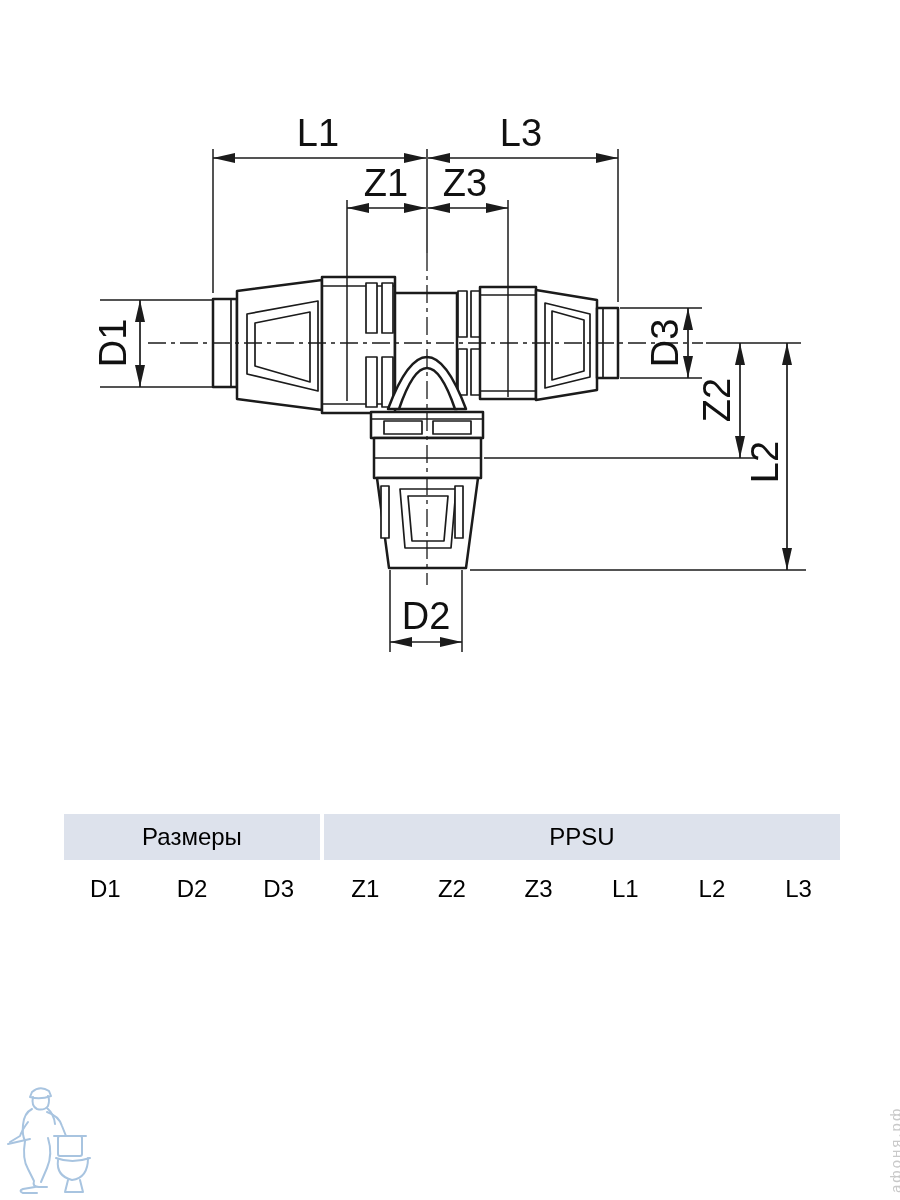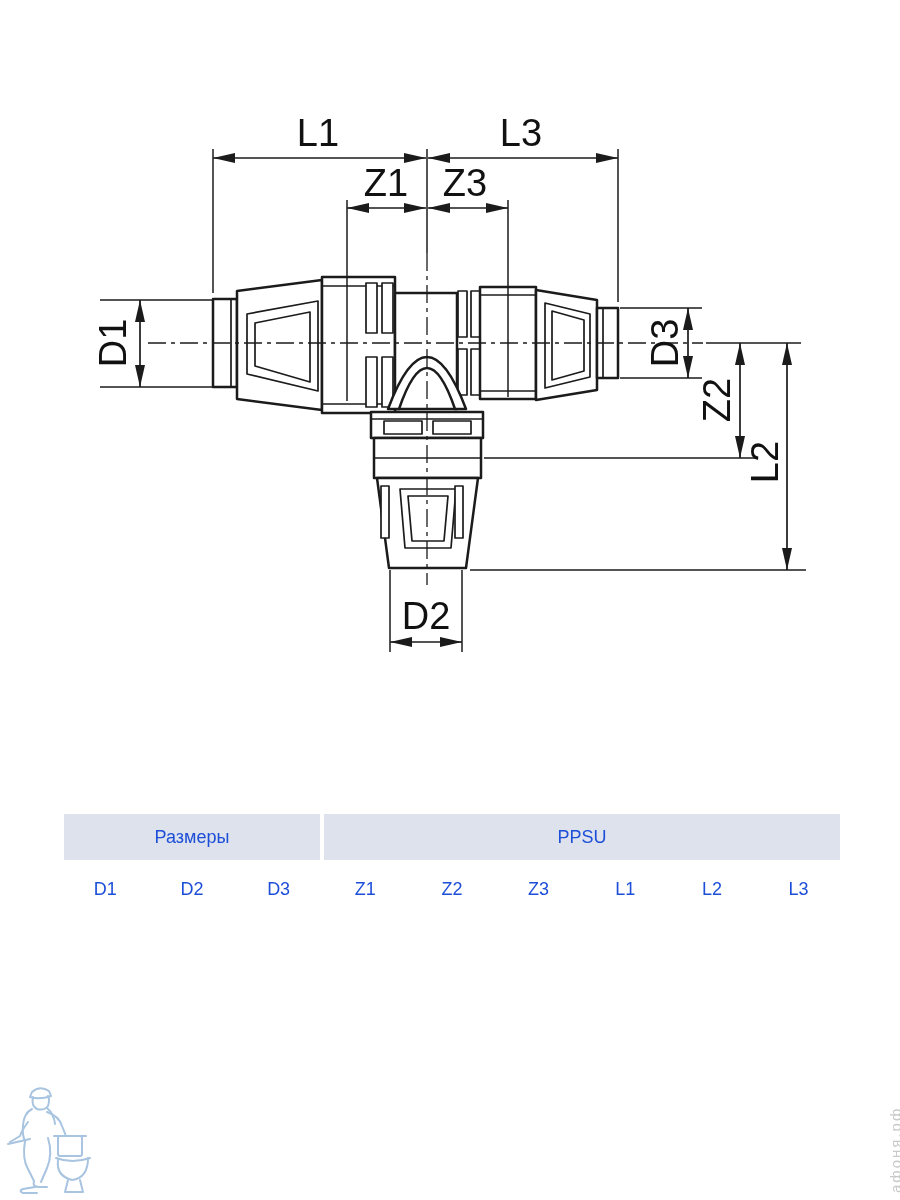--- a/index.html
+++ b/index.html
@@ -10,21 +10,21 @@
   .o  {fill:#ffffff;stroke:#1b1b1b;stroke-width:2.5;stroke-linejoin:round;}
   .t  {fill:none;stroke:#1b1b1b;stroke-width:1.7;stroke-linejoin:round;}
   .cell{fill:#ffffff;stroke:#1b1b1b;stroke-width:1.7;stroke-linejoin:round;}
   .dim{stroke:#1b1b1b;stroke-width:1.7;fill:none;}
   .ext{stroke:#1b1b1b;stroke-width:1.5;fill:none;}
   .ah {fill:#1b1b1b;stroke:none;}
   .cl {stroke:#1b1b1b;stroke-width:1.3;fill:none;stroke-dasharray:18 5 4 5;}
   .dimtext{font-family:"Liberation Sans", sans-serif;font-size:38px;fill:#111111;}
   
   .spec-table{position:absolute;left:60px;top:810px;width:784px;border-collapse:collapse;
-              table-layout:fixed;font-size:18px;color:#1d4ed8;}
+              table-layout:fixed;font-size:24px;color:#000000;}
   .spec-table td{border:4px solid #ffffff;text-align:center;vertical-align:middle;}
   .spec-table tr.r1 td{background:#dde2ec;height:44px;}
   .spec-table tr.r2 td{background:#ffffff;height:48px;}
   .spec-table tr.r3 td{background:#dde2ec;height:44px;}
   
   .plumber{position:absolute;left:2px;top:1080px;}
   .site-wm{position:absolute;left:887px;top:1193px;transform-origin:0 0;transform:rotate(-90deg);
            font-size:15px;letter-spacing:2px;color:#c9c9c9;white-space:nowrap;}
 </style>
 </head>

